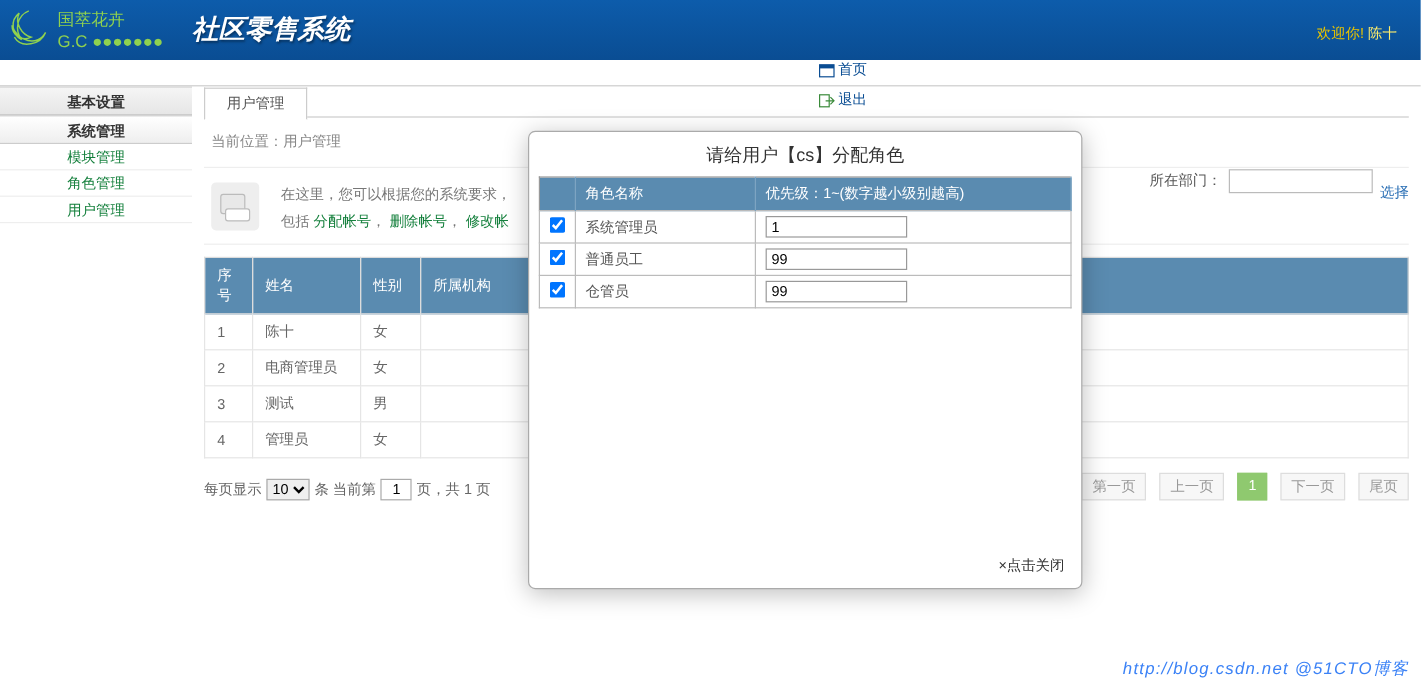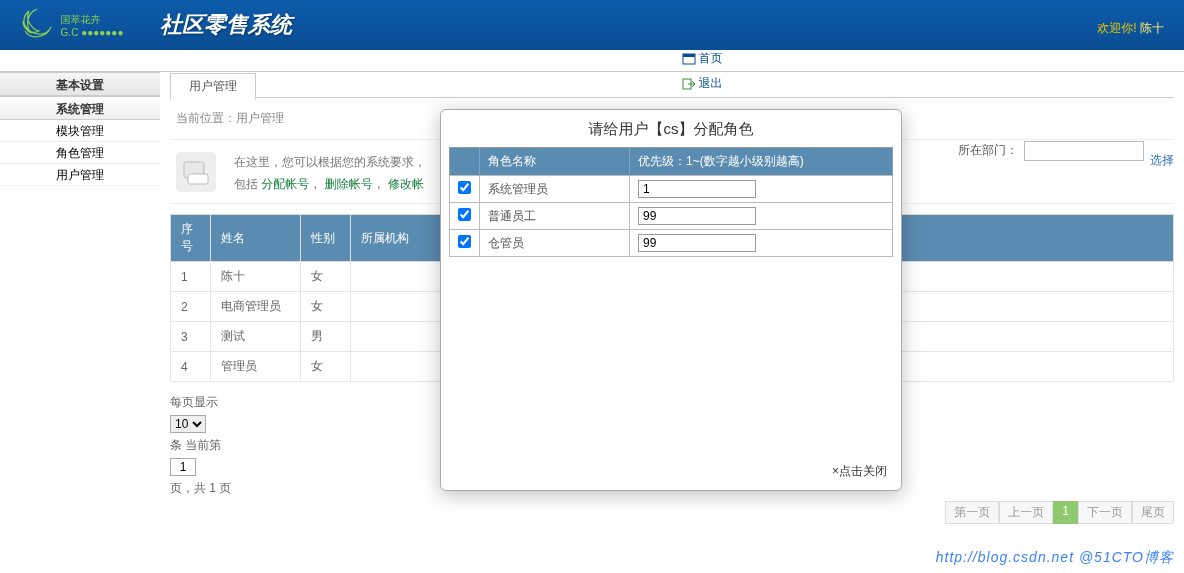--- a/index.html
+++ b/index.html
@@ -2,35 +2,35 @@
 <html><head>
 <meta charset="utf-8">
 <style>
 * { margin: 0; padding: 0; box-sizing: border-box; font-family: "Microsoft YaHei", Arial, sans-serif; font-size: 12px; }
 body { background: #fff; width: 1184px; height: 573px; position: relative; overflow: hidden; }
 
 
 .header { height: 50px; background: linear-gradient(#0d5cab, #0a4d93); color: #fff; display: flex; align-items: center; position: relative; }
 .logo { width: 140px; height: 50px; display: flex; align-items: center; justify-content: center; }
 .logo svg { width: 40px; height: 40px; }
-.logo-text { font-size: 10px; color: #8fd14f; margin-left: 4px; }
+.logo-text { font-size: 14px; color: #8fd14f; margin-left: 4px; }
 .app-title { font-size: 22px; font-weight: bold; font-style: italic; margin-left: 20px; text-shadow: 1px 1px 2px rgba(0,0,0,0.4); }
 .welcome { position: absolute; right: 20px; top: 20px; color: #e8c400; font-size: 13px; }
 .welcome .name { color: #ffed6b; }
 
 .subnav { height: 22px; background: #fff; border-bottom: 1px solid #ccc; padding-left: 220px; display: flex; align-items: center; gap: 8px; flex-direction: column; }
 .subnav a { color: #0a4d93; text-decoration: none; display: flex; align-items: center; gap: 3px; cursor: pointer; }
 .subnav .ico { width: 14px; height: 12px; display: inline-block; }
 
 
 .wrap { display: flex; position: absolute; top: 72px; left: 0; right: 0; bottom: 0; }
 .sidebar { width: 160px; background: #fff; }
 .sidebar .cat { height: 24px; line-height: 24px; text-align: center; background: linear-gradient(#f5f5f5,#e6e6e6); border: 1px solid #ccc; border-left: none; border-right: none; color: #333; font-weight: bold; cursor: pointer; }
 .sidebar .cat.active { background: linear-gradient(#fff,#eee); }
-.sidebar .sub { text-align: center; height: 22px; line-height: 22px; color: #000000; border-bottom: 1px solid #eee; cursor: pointer; }
+.sidebar .sub { text-align: center; height: 22px; line-height: 22px; color: #15803d; border-bottom: 1px solid #eee; cursor: pointer; }
 
 .main { flex: 1; padding: 0 10px; position: relative; }
 .tabbar { height: 26px; border-bottom: 1px solid #ccc; position: relative; }
 .tab { display: inline-block; padding: 4px 18px; border: 1px solid #ccc; border-bottom: 1px solid #fff; background: #fff; position: relative; top: 1px; color: #555; }
 .breadcrumb { padding: 12px 6px; color: #888; border-bottom: 1px solid #eee; }
 
 .intro { display: flex; padding: 12px 6px 8px; gap: 18px; align-items: flex-start; border-bottom: 1px solid #eee; }
 .intro .pic { width: 40px; height: 40px; background: #eee; border-radius: 4px; display: flex; align-items: center; justify-content: center; }
 .intro .txt { color: #777; line-height: 1.8; }
 .intro .txt a { color: #15803d; text-decoration: none; }
@@ -39,23 +39,23 @@
 .dept input { width: 120px; height: 20px; border: 1px solid #bbb; padding: 0 4px; }
 .dept .sel { color: #2a6fb5; cursor: pointer; margin-top: 20px; }
 
 table.grid { width: 100%; border-collapse: collapse; margin-top: 10px; }
 table.grid th { background: #5a8bb0; color: #fff; font-weight: normal; text-align: left; padding: 6px 10px; border: 1px solid #dcdcdc; }
 table.grid td { border: 1px solid #e5e5e5; padding: 6px 10px; color: #666; }
 table.grid .col-idx { width: 40px; }
 table.grid .col-name { width: 90px; }
 table.grid .col-sex { width: 50px; }
 
-.pager { margin-top: 12px; display: flex; align-items: flex-start; gap: 4px; color: #666; flex-direction: column; }
+.pager { margin-top: 12px; display: flex; align-items: flex-end; gap: 4px; color: #666; }
 .pager select { border: 1px solid #aaa; }
-.pager .btns { margin-left: auto; display: flex; gap: 0; }
+.pager .btns { margin-left: auto; display: flex; gap: 11px; }
 .pager .pbtn { border: 1px solid #ddd; background: #f7f7f7; color: #999; padding: 2px 8px; cursor: pointer; }
 .pager .pbtn.cur { background: #8fc96f; color: #fff; border-color: #8fc96f; }
 
 
 .modal { position: absolute; left: 440px; top: 109px; width: 462px; height: 382px; background: #fff; border: 1px solid #aaa; border-radius: 6px; box-shadow: 0 4px 20px rgba(0,0,0,0.25); z-index: 100; display: flex; flex-direction: column; }
 .modal-title { text-align: center; padding: 10px 0 8px; font-size: 15px; color: #333; }
 .modal table { width: calc(100% - 16px); margin: 0 8px; border-collapse: collapse; border: 1px solid #999; }
 .modal th { background: #5a8bb0; color: #fff; font-weight: normal; text-align: left; padding: 5px 8px; border-right: 1px solid #7da4c2; font-size: 12px; }
 .modal td { border: 1px solid #bbb; padding: 4px 8px; color: #555; }
 .modal td.chk { width: 28px; text-align: center; }

